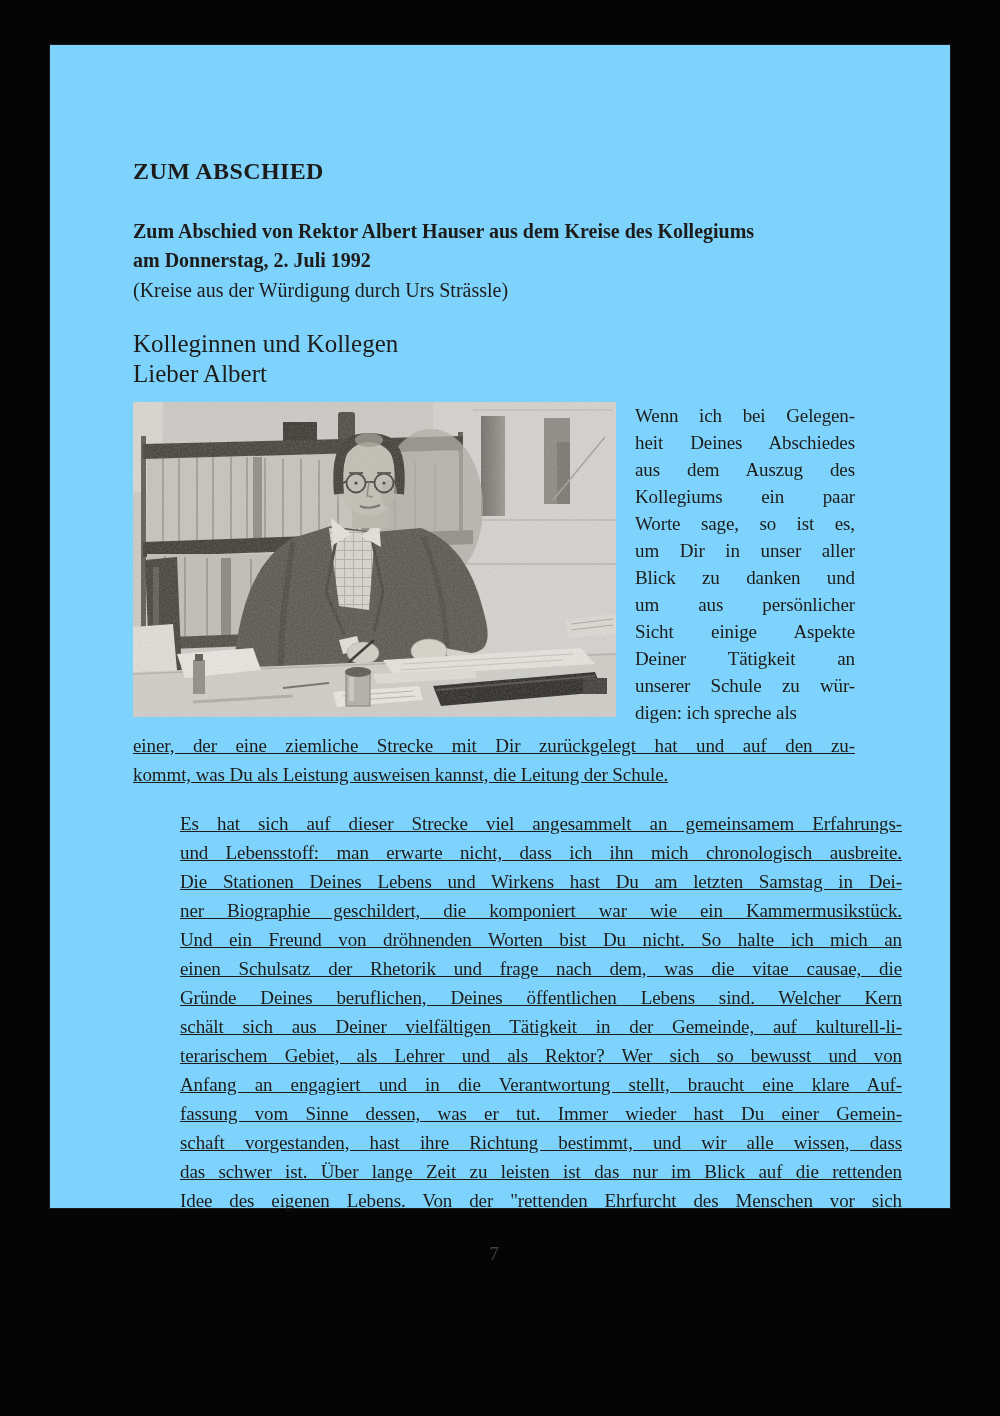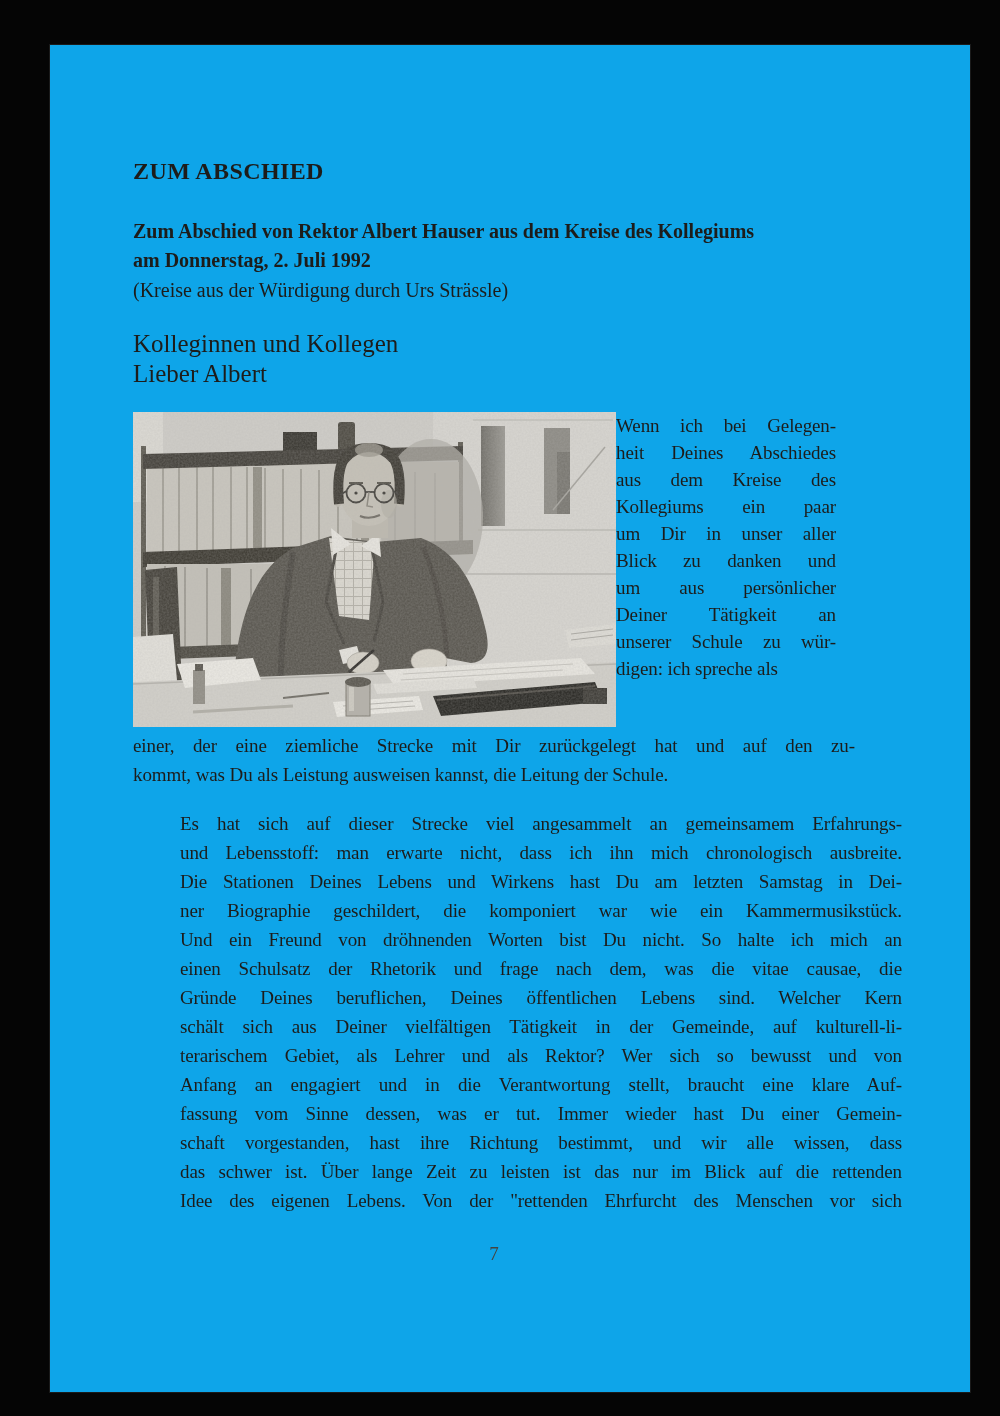--- a/index.html
+++ b/index.html
@@ -6,24 +6,23 @@
   body {
     width: 1000px; height: 1416px;
     background: #000;
     position: relative;
     overflow: hidden;
     font-family: "Liberation Serif", "DejaVu Serif", serif;
   }
   .scan-bg { position: absolute; inset: 0; background: #050505; }
   .page {
     position: absolute; left: 50px; top: 45px;
-    width: 900px; height: 1347px;
-    background: #0ea5e9;
+    width: 900px; height: 1163px;
+    background: #7dd3fc;
     box-shadow: 0 0 0 1px #1a1a1a;
-    padding-left: 20px;
   }
   .content {
     position: absolute; left: 83px; top: 0;
     width: 722px; height: 100%;
     color: #1d1c1a;
   }
   .content > div { position: absolute; width: 722px; }
 
   .doc-title {
     top: 113px;
@@ -35,37 +34,37 @@
   }
   .attribution {
     top: 232px;
     font-size: 20px; line-height: 26px;
   }
   .salutation {
     top: 284px;
     font-size: 25px; line-height: 30px;
   }
   .media-row {
-    top: 367px;
-    display: flex; align-items: flex-start;
+    top: 357px;
+    display: flex; gap: 19px; align-items: flex-start;
   }
   .photo-wrap {
     flex: none; width: 483px; height: 315px;
     overflow: hidden; background: #cfcdc8;
   }
   .photo-wrap svg { display: block; }
   .side-col {
     width: 220px; font-size: 19px; line-height: 27px;
     letter-spacing: -0.1px;
   }
   .side-col .jline { height: 27px; }
   .after-photo { top: 686px; }
   .paragraph  { top: 764px; margin-left: 47px; }
   .after-photo, .paragraph {
-    font-size: 19px; line-height: 29px; letter-spacing: -0.1px;
+    font-size: 19px; line-height: 29px; letter-spacing: -0.1px; text-decoration: underline;
   }
   .jline {
     text-align: justify; text-align-last: justify;
     height: 29px; overflow: hidden; white-space: normal;
   }
   .jline.last { text-align-last: left; }
   .page-num {
     top: 1198px; text-align: center;
     font-size: 19px; color: #45443f;
   }
@@ -207,25 +206,27 @@
             <path d="M60 300 L160 294" stroke="#9b988f" stroke-width="3" opacity="0.6"></path>
           </g>
 
           <rect width="483" height="315" filter="url(#grain)"></rect>
         </svg>
       </div>
 
       <div class="side-col">
         <div class="jline">Wenn ich bei Gelegen-</div>
         <div class="jline">heit Deines Abschiedes</div>
-        <div class="jline">aus dem Kreise des</div>
+        <div class="jline">aus dem Auszug des</div>
         <div class="jline">Kollegiums ein paar</div>
+        <div class="jline">Worte sage, so ist es,</div>
         <div class="jline">um Dir in unser aller</div>
         <div class="jline">Blick zu danken und</div>
         <div class="jline">um aus persönlicher</div>
+        <div class="jline">Sicht einige Aspekte</div>
         <div class="jline">Deiner Tätigkeit an</div>
         <div class="jline">unserer Schule zu wür-</div>
         <div class="jline last">digen: ich spreche als</div>
       </div>
     </div>
 
     <div class="after-photo">
       <div class="jline">einer, der eine ziemliche Strecke mit Dir zurückgelegt hat und auf den zu-</div>
       <div class="jline last">kommt, was Du als Leistung ausweisen kannst, die Leitung der Schule.</div>
     </div>

